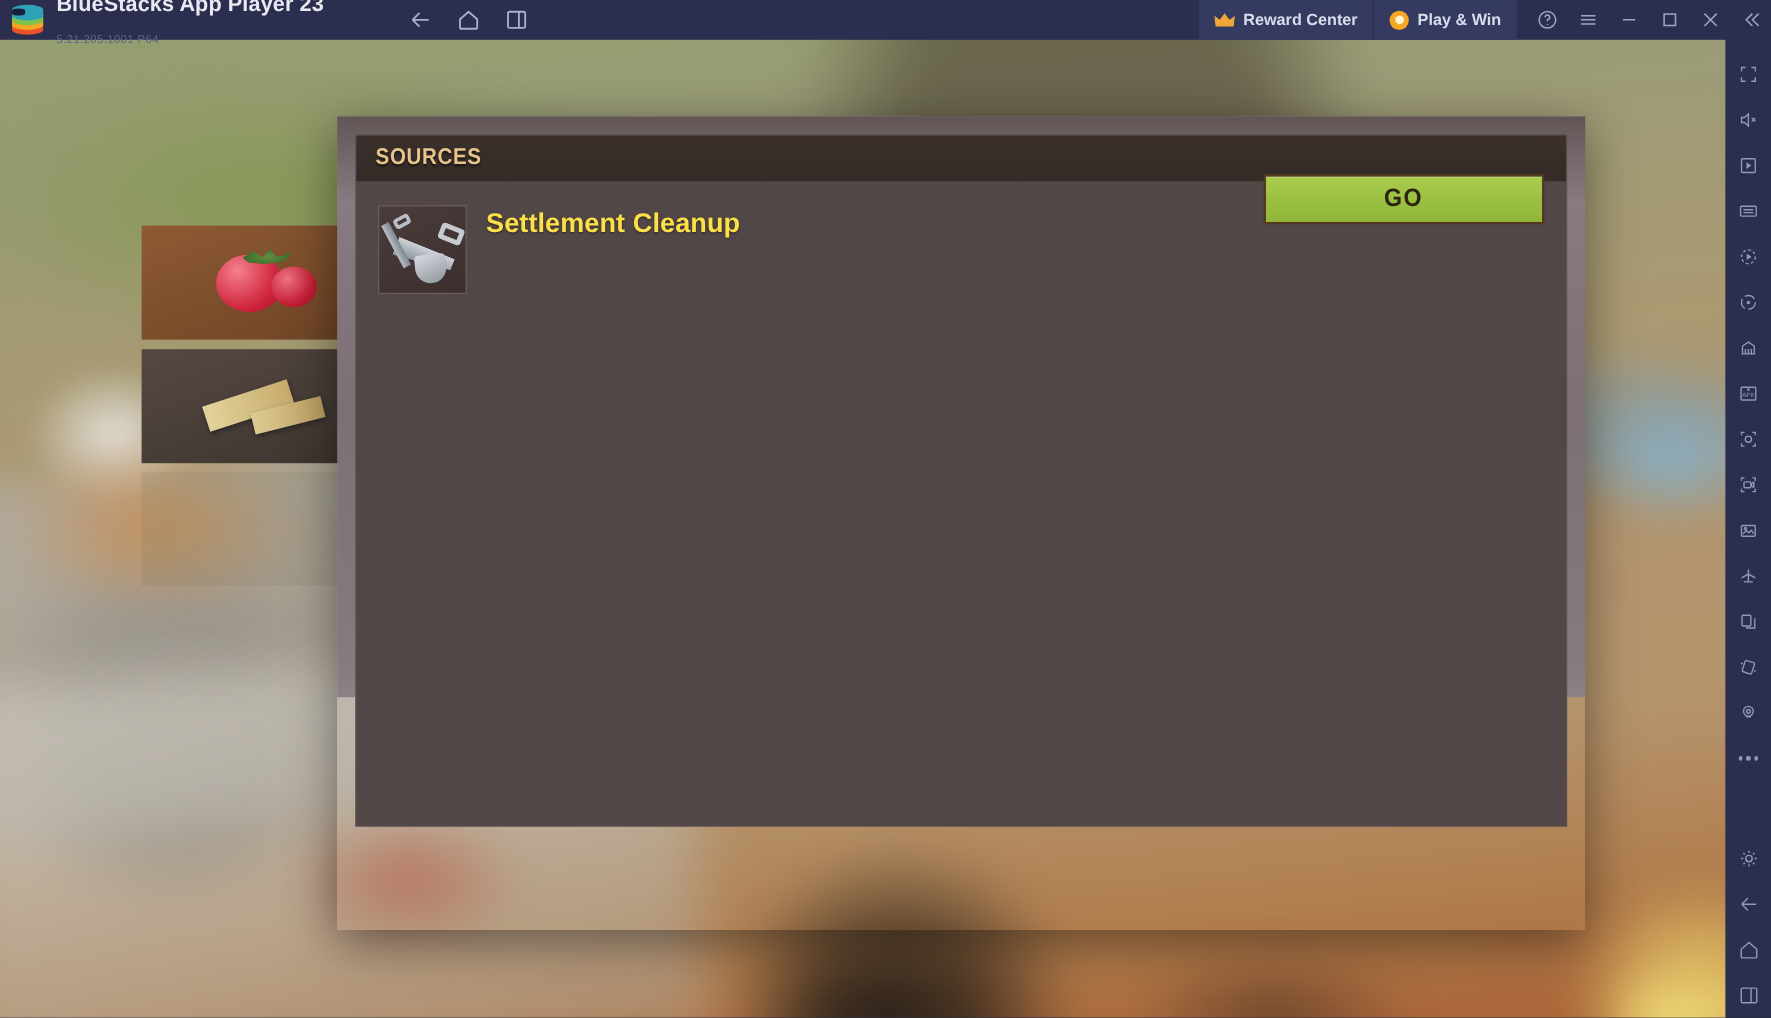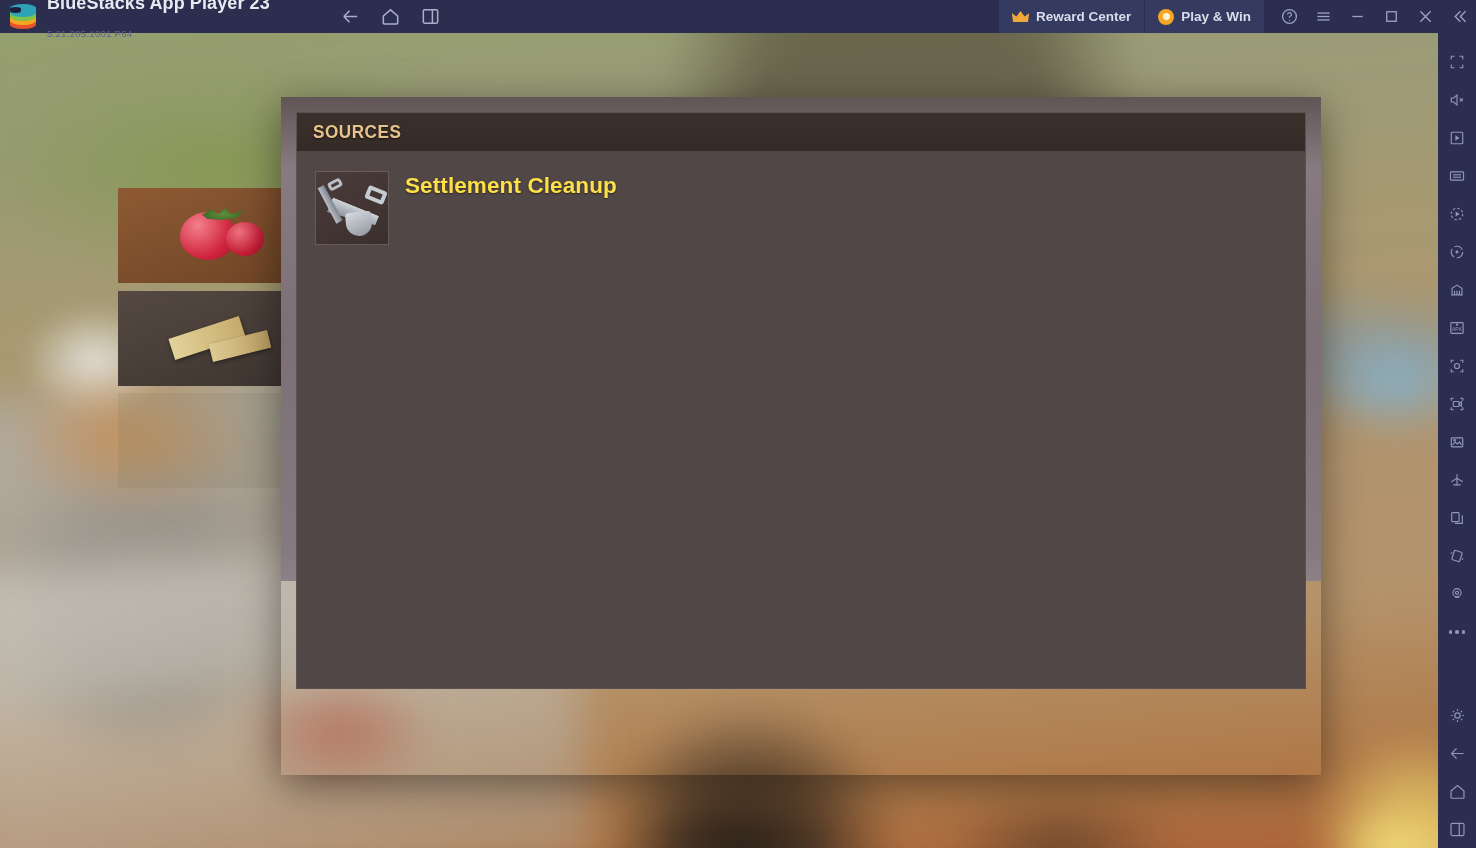--- a/index.html
+++ b/index.html
@@ -263,20 +263,23 @@
               <div class="saw-handle"></div>
               <div class="sh-blade"></div>
               <div class="sh-handle"></div>
               <div class="sh-grip"></div>
             </div>
 
             <div class="src-text">
               <div class="src-title">Settlement Cleanup</div>
             </div>
 
+            <div class="go-btn">
+              <span class="go-label">GO</span>
+            </div>
           </div>
         </div>
 
       </div>
     </div>
   </div>
 
   <div class="topbar">
     <div class="bs-logo">
       <div class="layer l1"></div>

